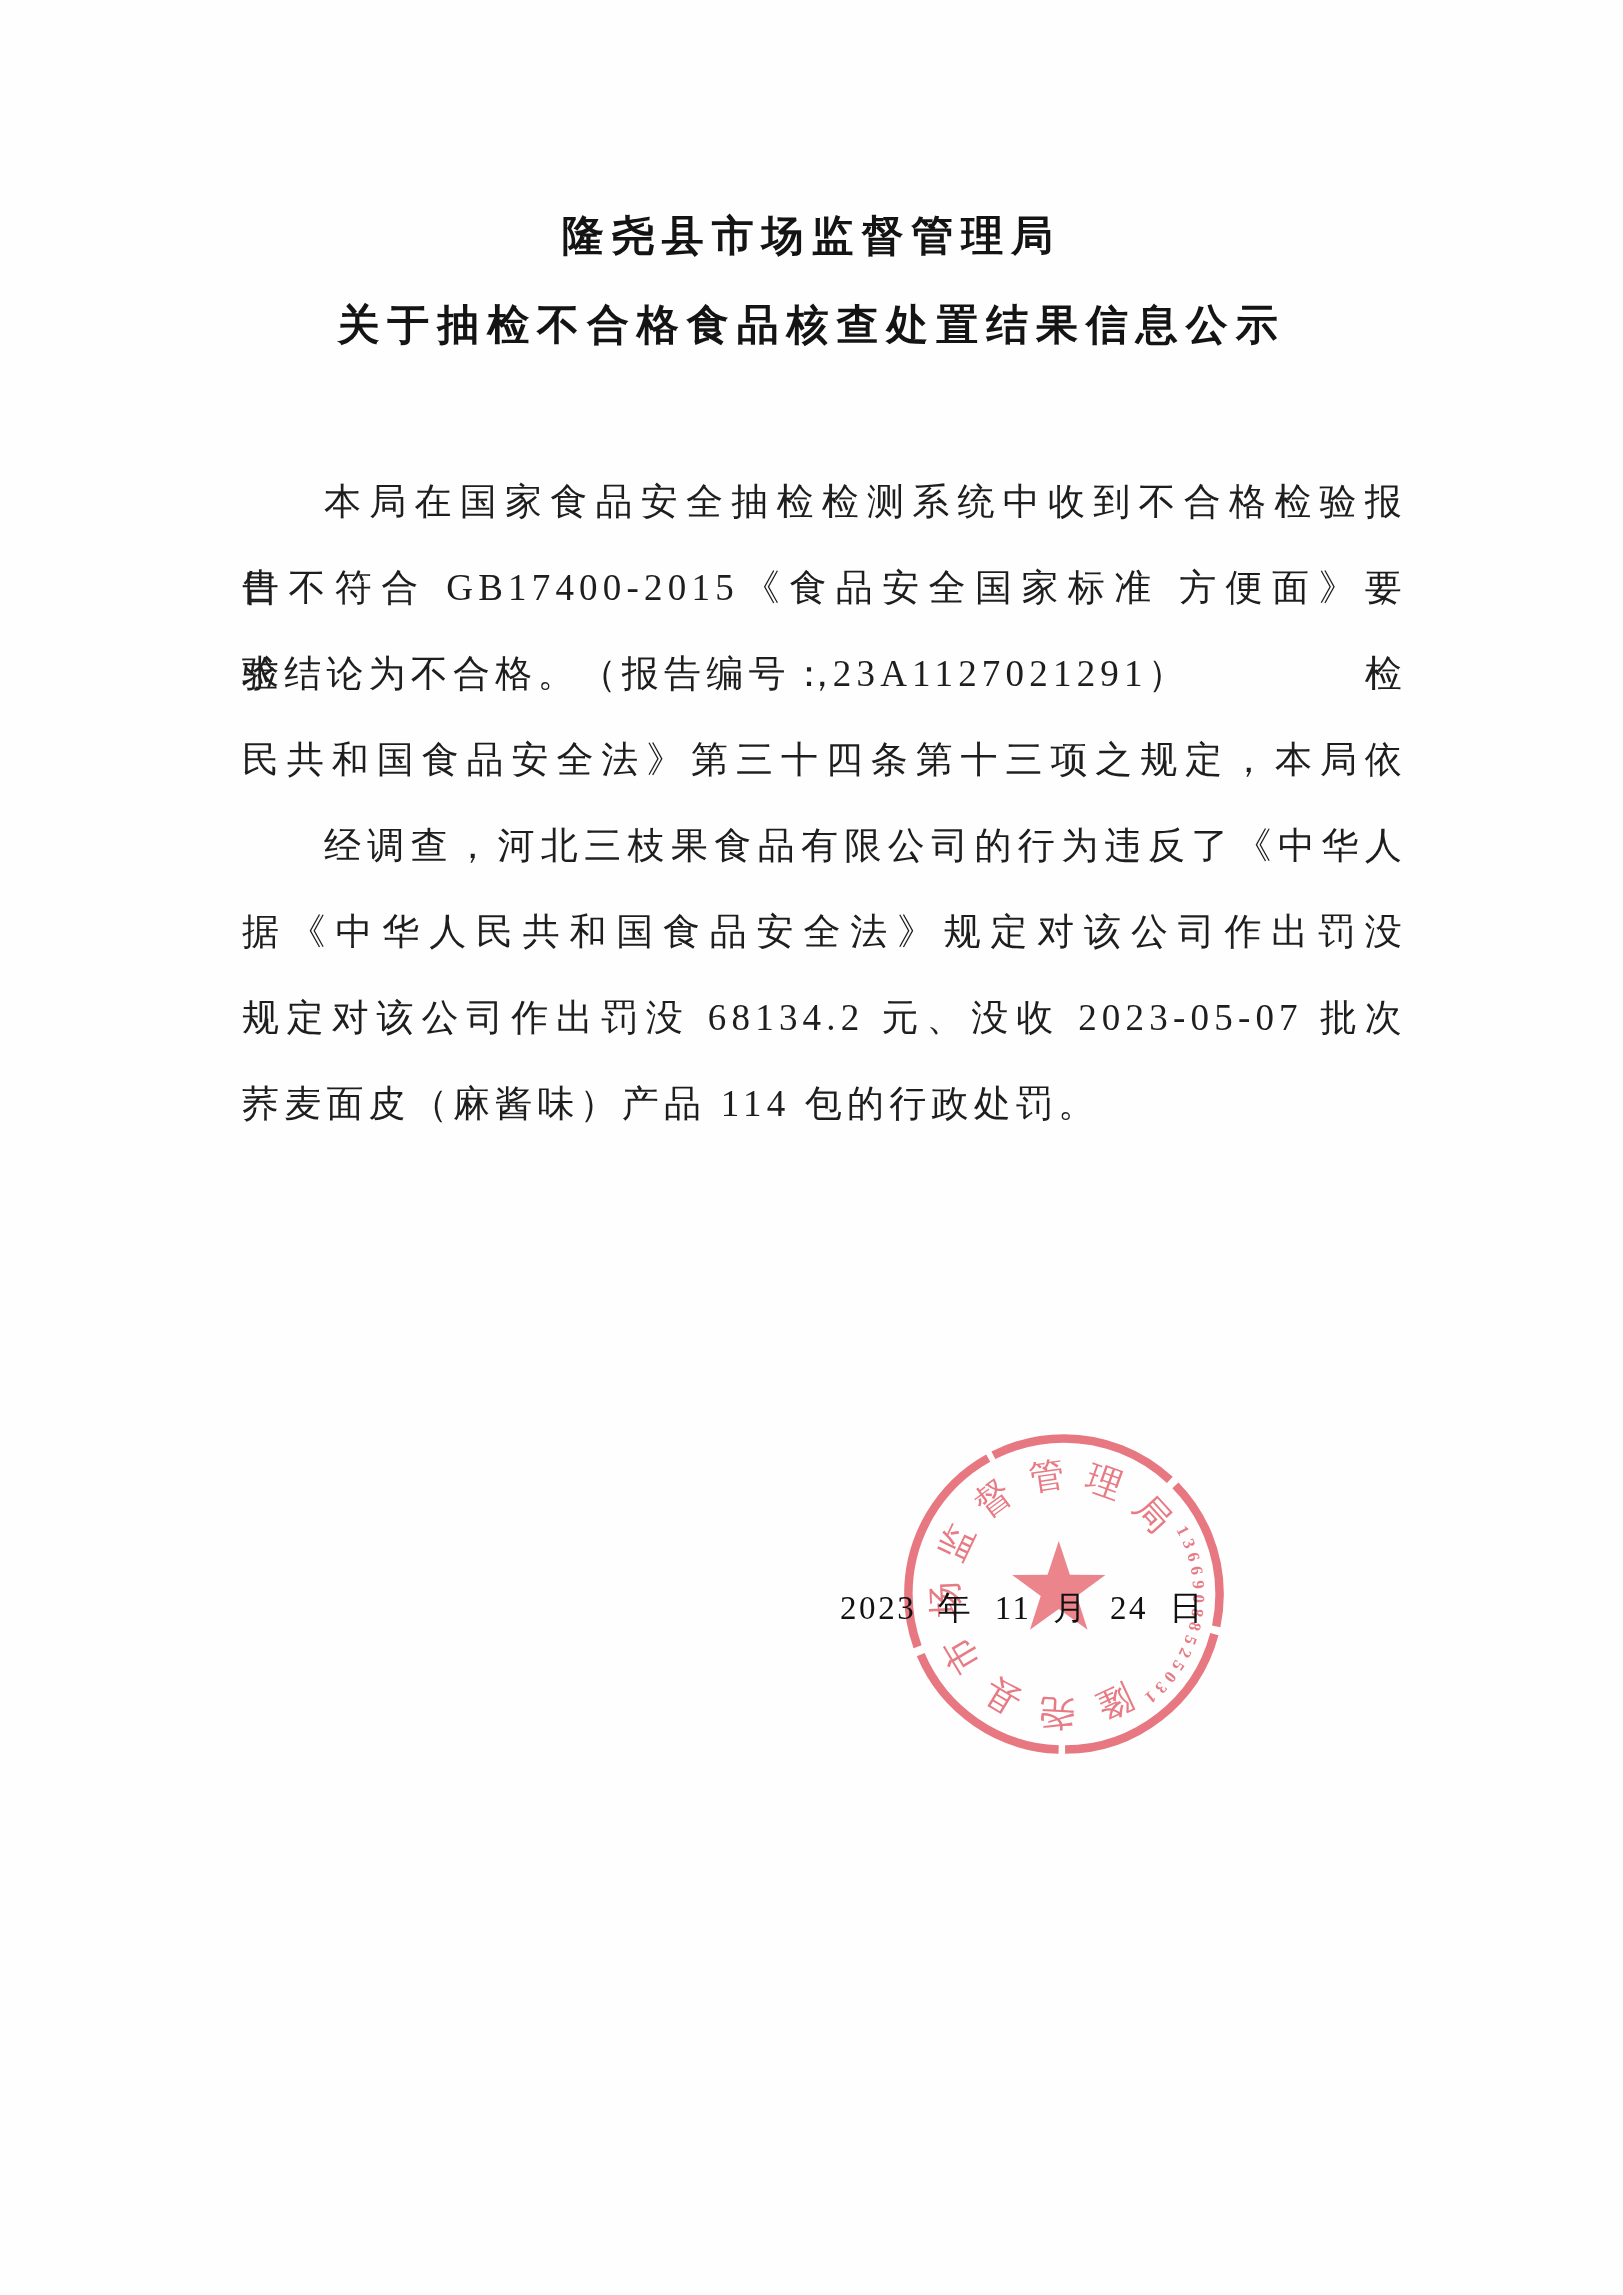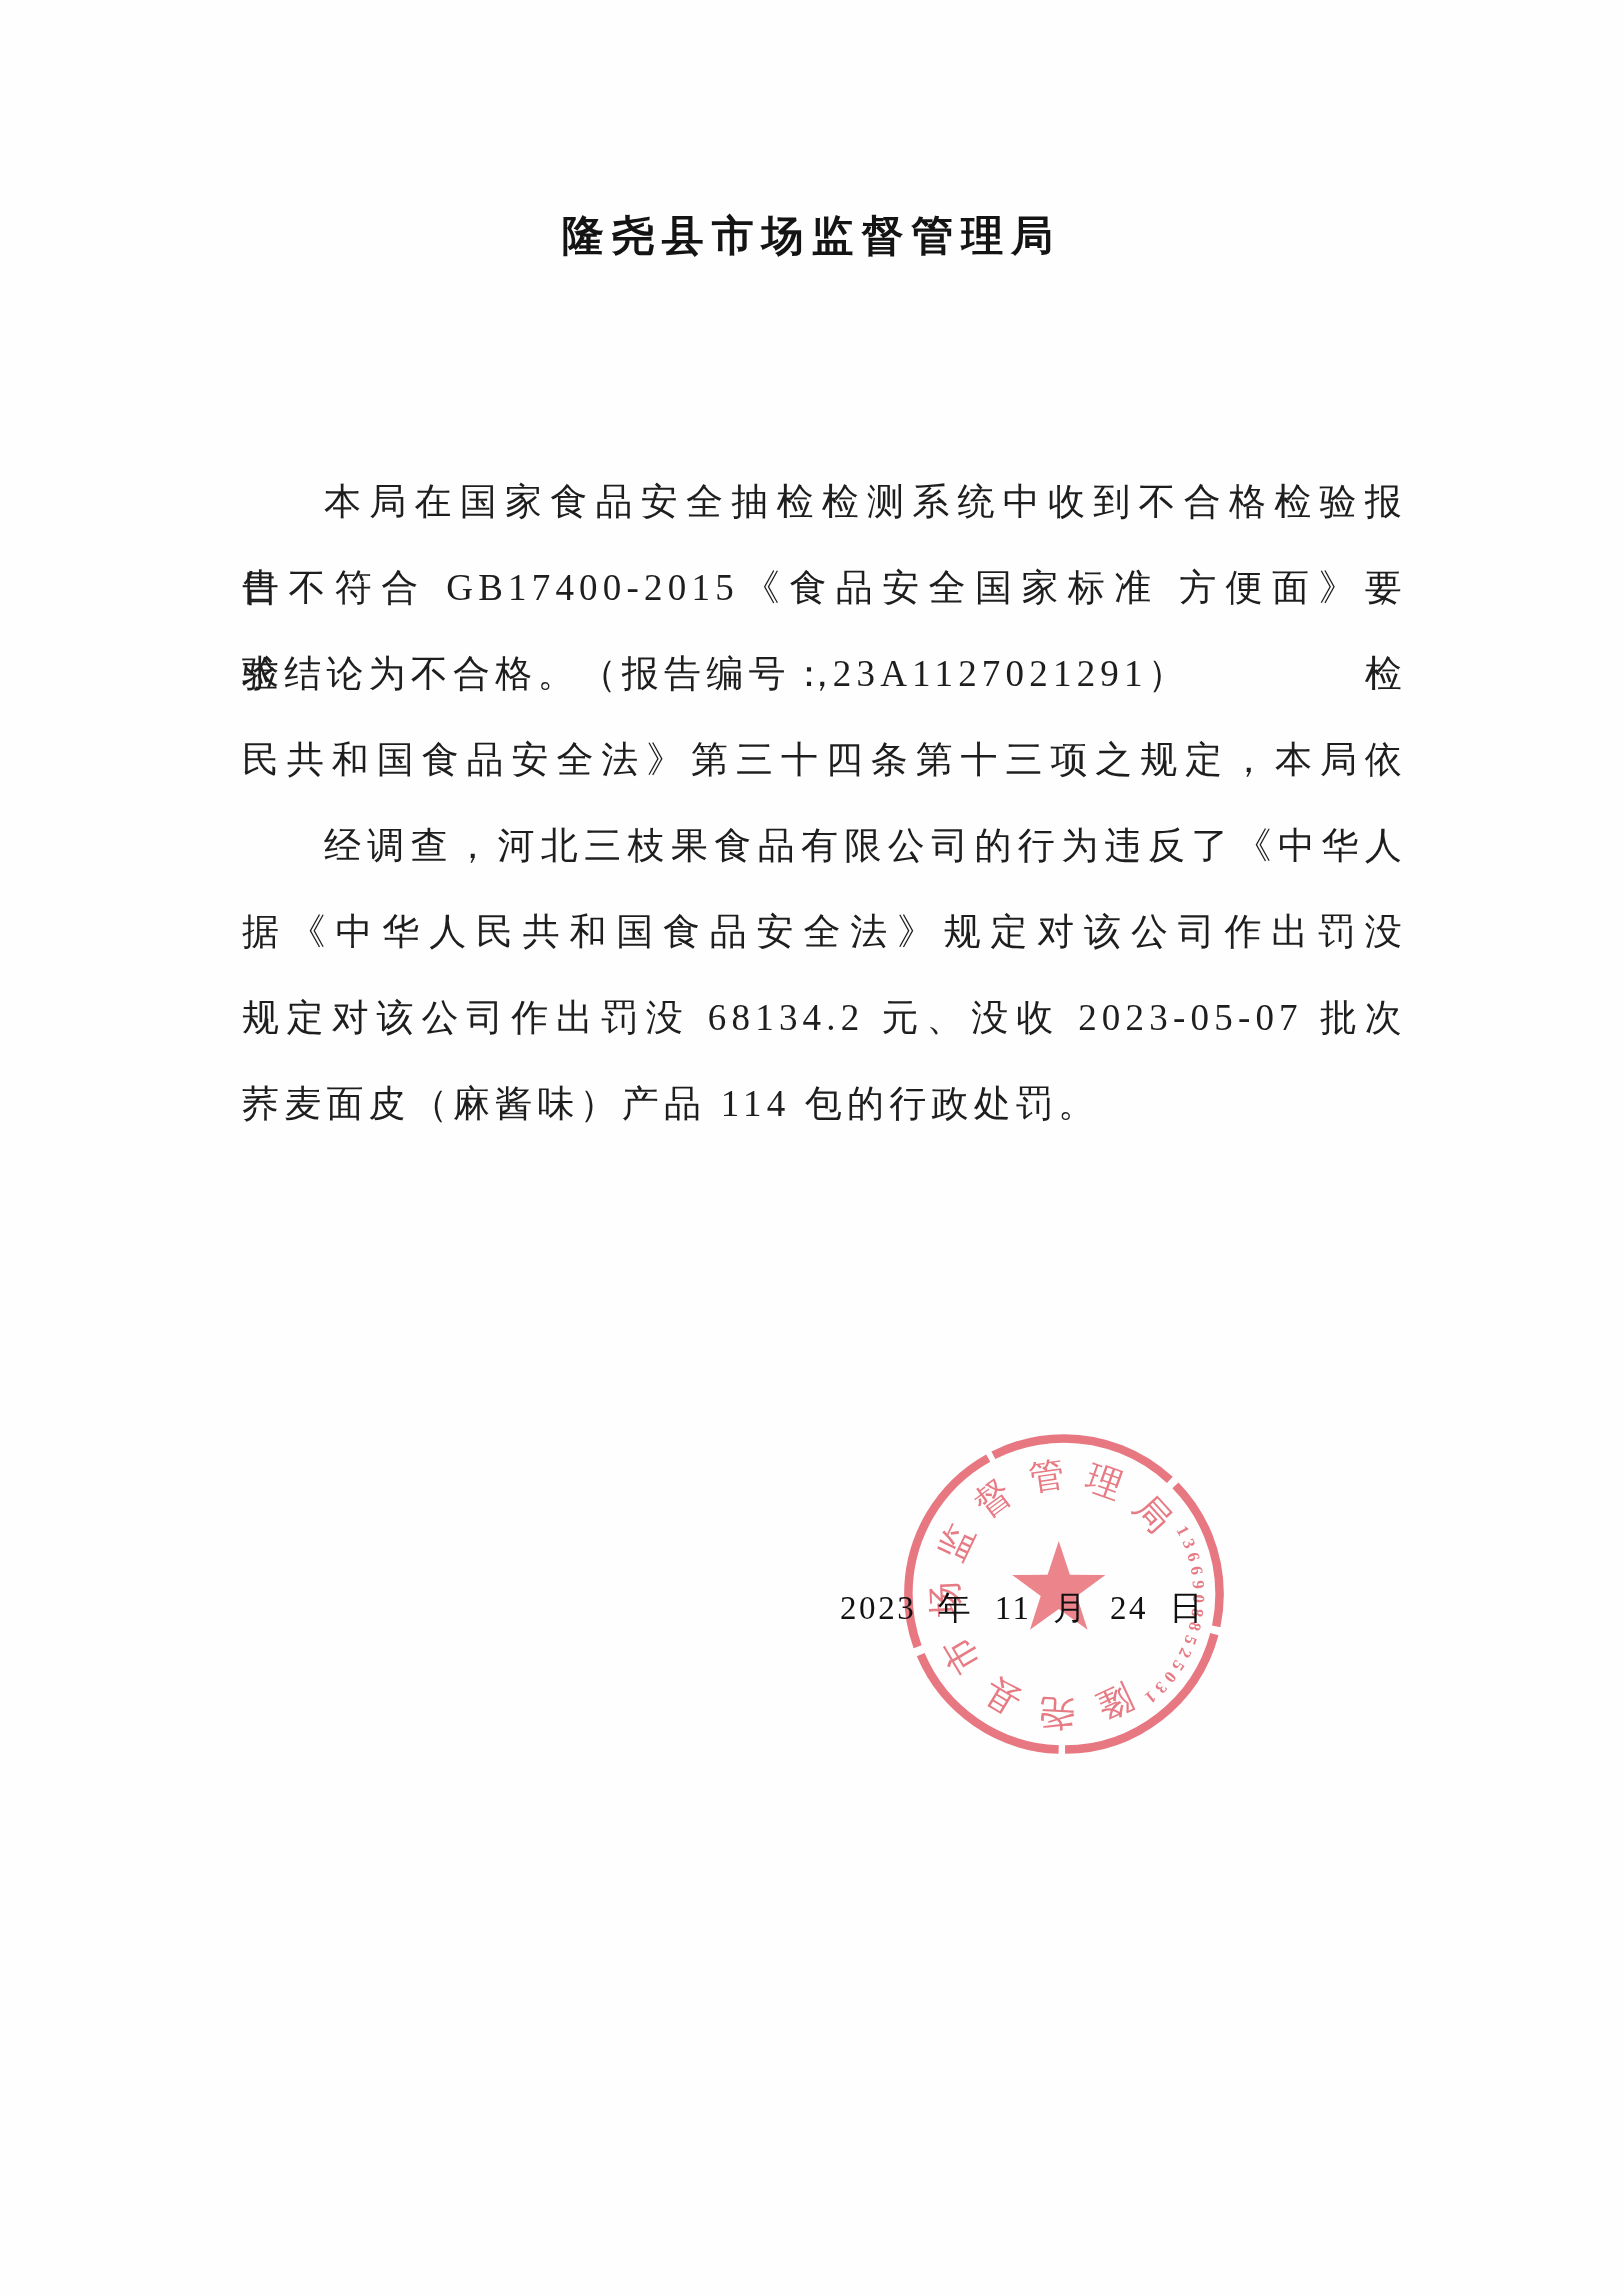--- a/index.html
+++ b/index.html
@@ -58,20 +58,21 @@
     mix-blend-mode:multiply;
   }
 </style>
 </head>
 <body>
 
 <div class="page">
 
   <div class="title title1">隆尧县市场监督管理局</div>
 
+  <div class="title title2">关于抽检不合格食品核查处置结果信息公示</div>
 
   <div id="body-lines">
       <div class="bline indent fill">本局在国家食品安全抽检检测系统中收到不合格检验报告，</div>
       <div class="bline fill">目不符合 GB17400-2015《食品安全国家标准 方便面》要求，检</div>
       <div class="bline">验结论为不合格。（报告编号：23A1127021291）</div>
       <div class="bline fill">民共和国食品安全法》第三十四条第十三项之规定，本局依</div>
       <div class="bline indent fill">经调查，河北三枝果食品有限公司的行为违反了《中华人</div>
       <div class="bline fill">据《中华人民共和国食品安全法》规定对该公司作出罚没</div>
       <div class="bline fill">规定对该公司作出罚没 68134.2 元、没收 2023-05-07 批次</div>
       <div class="bline">荞麦面皮（麻酱味）产品 114 包的行政处罚。</div>

